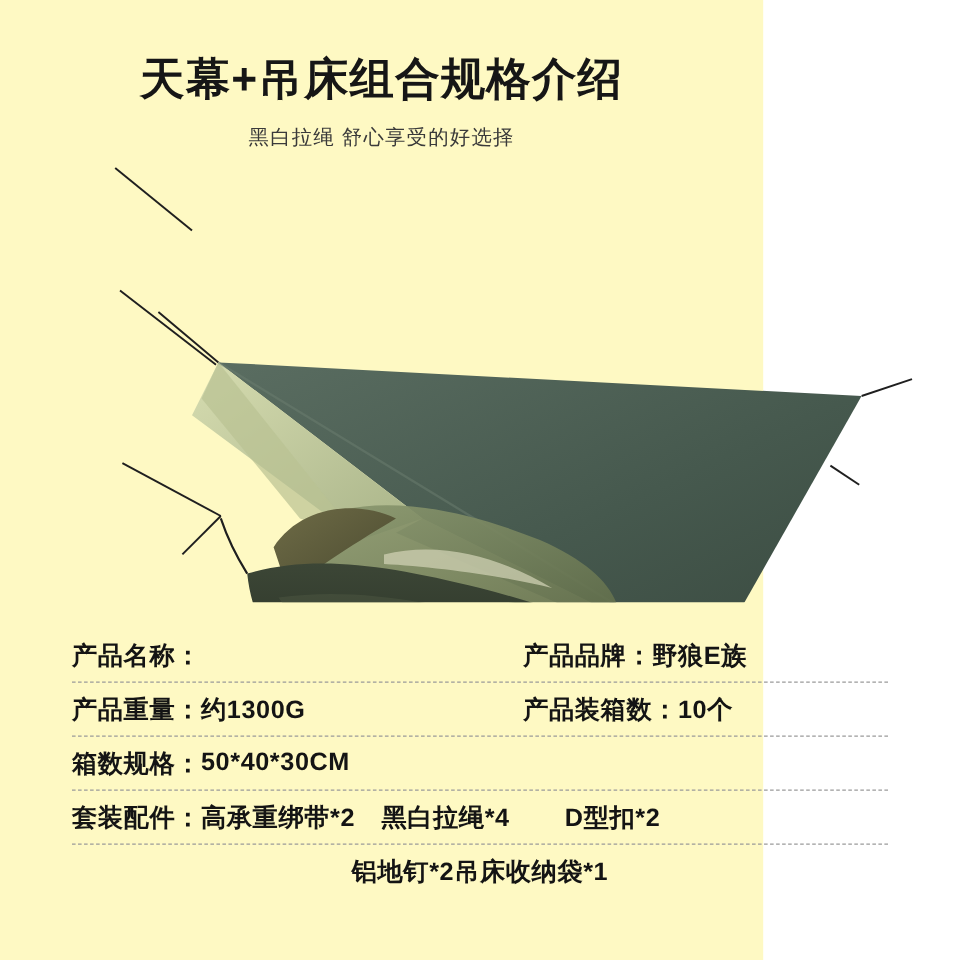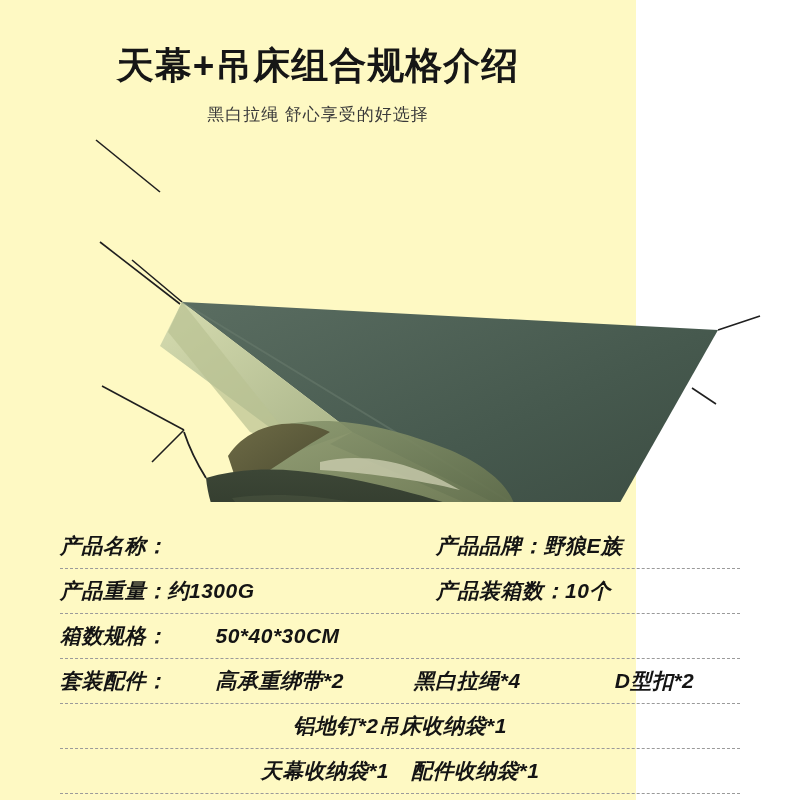--- a/index.html
+++ b/index.html
@@ -53,21 +53,20 @@
     display: block;
   }
 
   
   .specs {
     position: absolute;
     left: 60px;
     right: 76px;
     top: 524px;
     width: 680px;
-    font-style: italic;
   }
   .spec-row {
     display: flex;
     align-items: center;
     height: 44px;
     border-top: 1px dashed #9a9a9a;
     font-size: 21px;
     font-weight: bold;
     color: #141414;
     letter-spacing: 0.5px;
@@ -81,21 +80,20 @@
   }
   .cell {
     display: flex;
     align-items: center;
   }
   .cell.left {
     width: 376px;
   }
   .cell.full {
     width: 100%;
-    gap: 48px;
   }
   .cell.center {
     width: 100%;
     justify-content: center;
   }
   .label {
     font-weight: bold;
   }
   .value {
     font-weight: bold;
@@ -217,21 +215,15 @@
       </div>
     </div>
 
     <div class="spec-row">
       <div class="cell center">
         <span class="value">铝地钉*2</span>
         <span class="value">吊床收纳袋*1</span>
       </div>
     </div>
 
-    <div class="spec-row last">
-      <div class="cell center">
-        <span class="value acc-item">天幕收纳袋*1</span>
-        <span class="value">配件收纳袋*1</span>
-      </div>
-    </div>
 
   </div>
 </div>
 
 </body></html>

